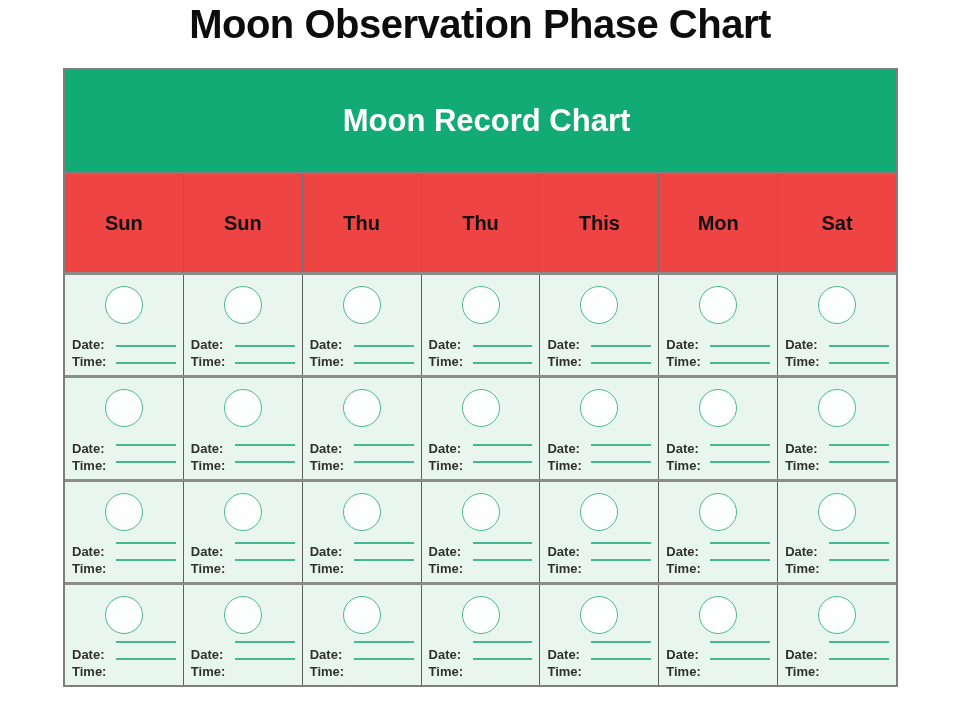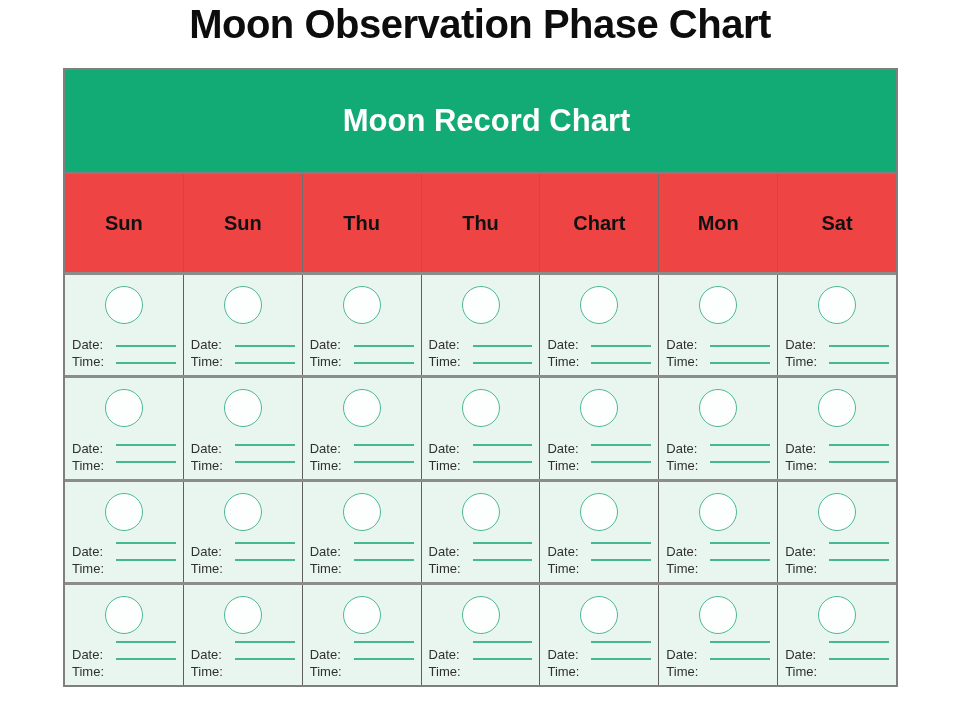--- a/index.html
+++ b/index.html
@@ -38,21 +38,21 @@
   .week { flex:1; display:flex; border-top:3px solid #8c8c8c; }
   .cell {
     flex:1; position:relative; border-right:1px solid #5f5f5f; background:#e9f6f0;
   }
   .cell:last-child { border-right:none; }
   .circle {
     position:absolute; top:11px; left:50%; transform:translateX(-50%);
     width:38px; height:38px; border-radius:50%;
     background:#fdfffe; border:1.5px solid #4db896;
   }
-  .dt { position:absolute; left:7px; right:5px; bottom:6px; }
+  .dt { position:absolute; left:7px; right:5px; bottom:6px;font-weight:bold; }
   .dt-row {
     display:flex; align-items:flex-end; height:17px;
     font-size:13px; color:#303030;
   }
   .lbl { width:40px; }
   .line {
     flex:1; border-bottom:2px solid #45b793; margin:0 2px 5px 4px;
     transform:translateY(var(--shift,0px));
   }
 </style>
@@ -73,21 +73,21 @@
         <div class="day-cell">
           <span>Sun</span>
         </div>
         <div class="day-cell">
           <span>Thu</span>
         </div>
         <div class="day-cell">
           <span>Thu</span>
         </div>
         <div class="day-cell">
-          <span>Chart</span>
+          <span>This</span>
         </div>
         <div class="day-cell">
           <span>Mon</span>
         </div>
         <div class="day-cell">
           <span>Sat</span>
         </div>
       </div>
     <div class="weeks" id="weeks">
         <div class="week" style="--shift: 0px;">

